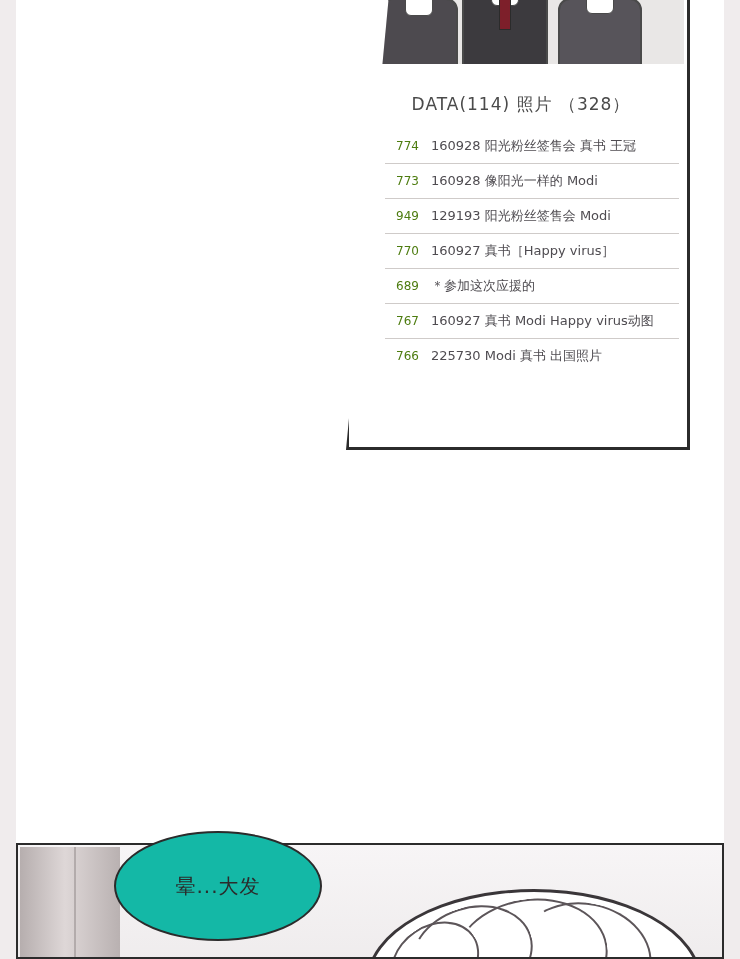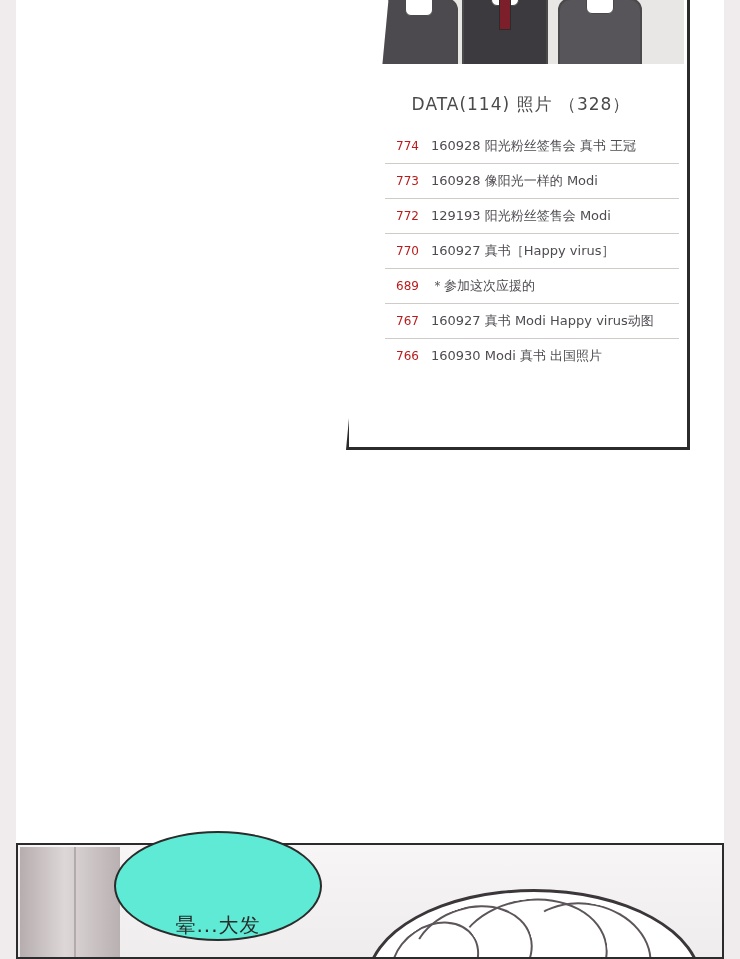--- a/index.html
+++ b/index.html
@@ -135,21 +135,21 @@
     display: flex;
     align-items: center;
     color: #555257;
     font-size: 12.5px;
   }
   .list-row .num {
     width: 34px;
     text-align: right;
     margin-right: 12px;
     font-size: 12px;
-    color: #b91c1c;
+    color: #4d7c0f;
   }
   .list-row .txt {
     flex: 1;
     font-size: 13px;
     color: #4f4c51;
     white-space: nowrap;
     overflow: hidden;
   }
 
   
@@ -209,25 +209,25 @@
   .h3 { left: 500px; top: 58px; width: 130px; height: 100px; transform: rotate(12deg); }
   .h4 { left: 370px; top: 80px; width: 90px; height: 70px; transform: rotate(-34deg); }
 
   
   #bubble {
     position: absolute;
     left: 114px;
     top: 831px;
     width: 204px;
     height: 106px;
-    background: #5eead4;
+    background: #14b8a6;
     border: 2px solid #2b2b2b;
     border-radius: 50%;
     display: flex;
-    align-items: flex-end;
+    align-items: center;
     justify-content: center;
   }
   #bubble-text {
     font-size: 20px;
     color: #2b2b2b;
     letter-spacing: 1px;
     font-family: "DejaVu Sans", sans-serif;
   }
 </style>
 </head>
@@ -268,21 +268,21 @@
           <span class="num">774</span>
           <span class="txt">160928 阳光粉丝签售会 真书 王冠</span>
         </div>
 
         <div class="list-row">
           <span class="num">773</span>
           <span class="txt">160928 像阳光一样的 Modi</span>
         </div>
 
         <div class="list-row">
-          <span class="num">772</span>
+          <span class="num">949</span>
           <span class="txt">129193 阳光粉丝签售会  Modi</span>
         </div>
 
 
         <div class="list-row">
           <span class="num">770</span>
           <span class="txt">160927 真书［Happy virus］</span>
         </div>
 
         <div class="list-row">
@@ -291,21 +291,21 @@
         </div>
 
 
         <div class="list-row">
           <span class="num">767</span>
           <span class="txt">160927 真书 Modi  Happy virus动图</span>
         </div>
 
         <div class="list-row" style="border-bottom:none;">
           <span class="num">766</span>
-          <span class="txt">160930 Modi 真书 出国照片</span>
+          <span class="txt">225730 Modi 真书 出国照片</span>
         </div>
 
       </div>
     </div>
   </div>
 
   <div id="panel-bottom">
     <div id="bg-wall"></div>
     <div id="curtain"></div>
     <div id="head-shape"></div>

